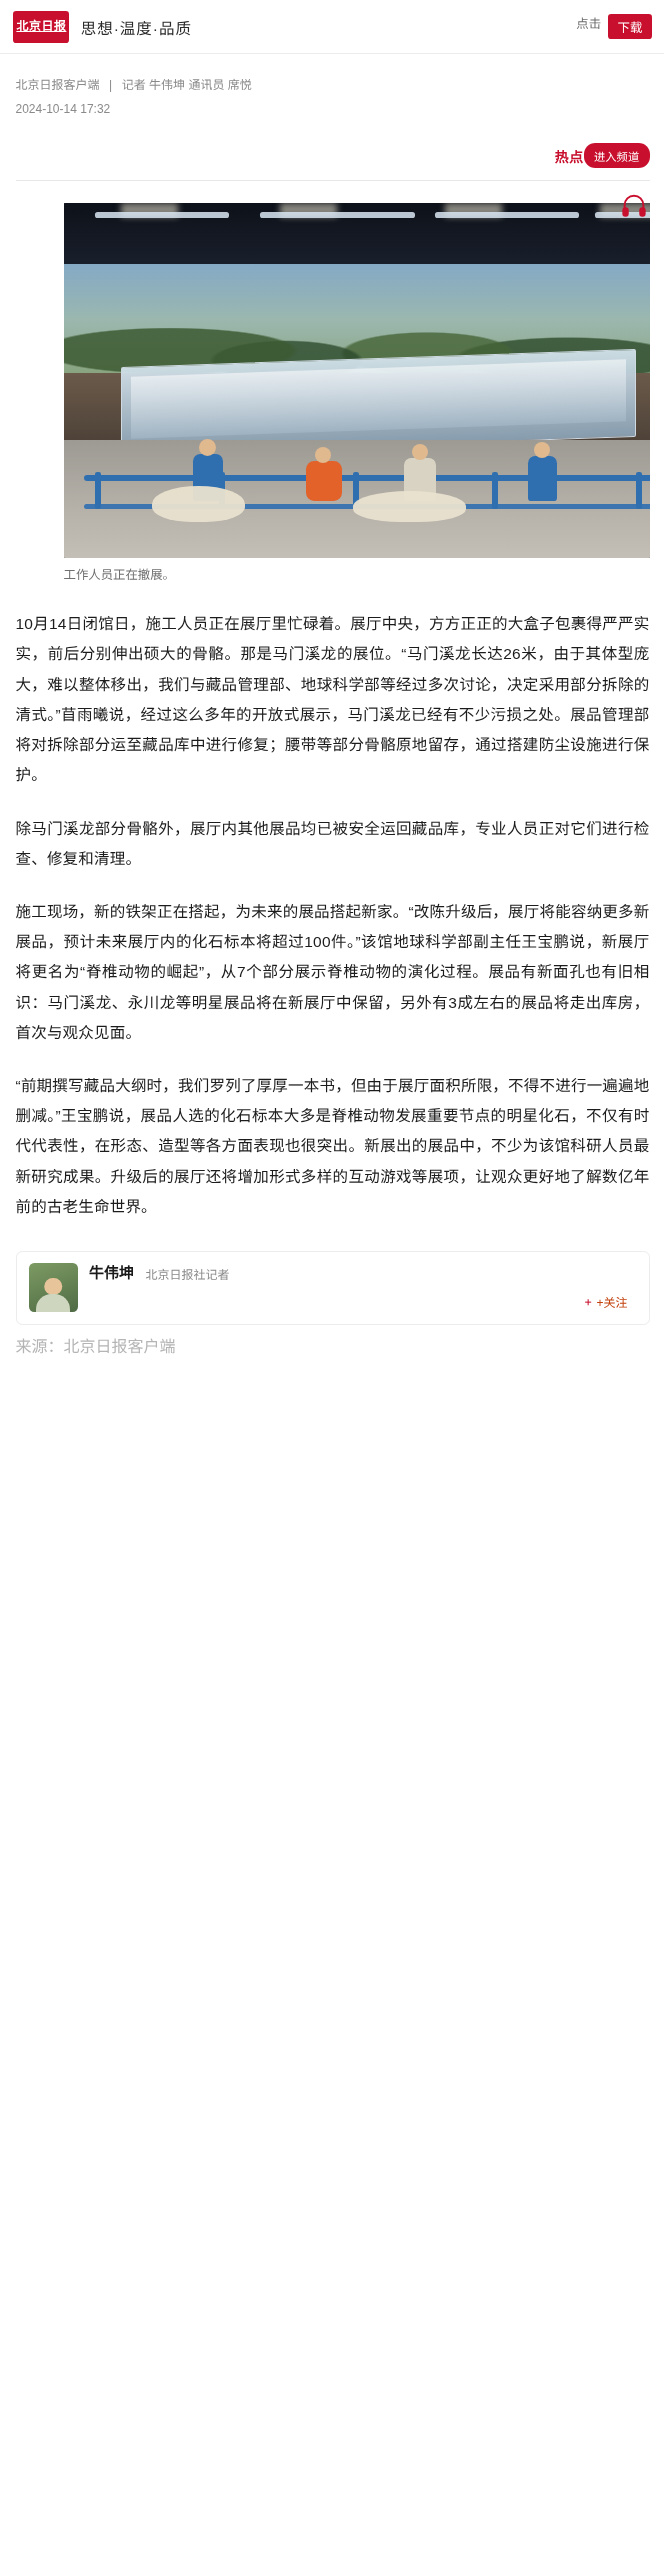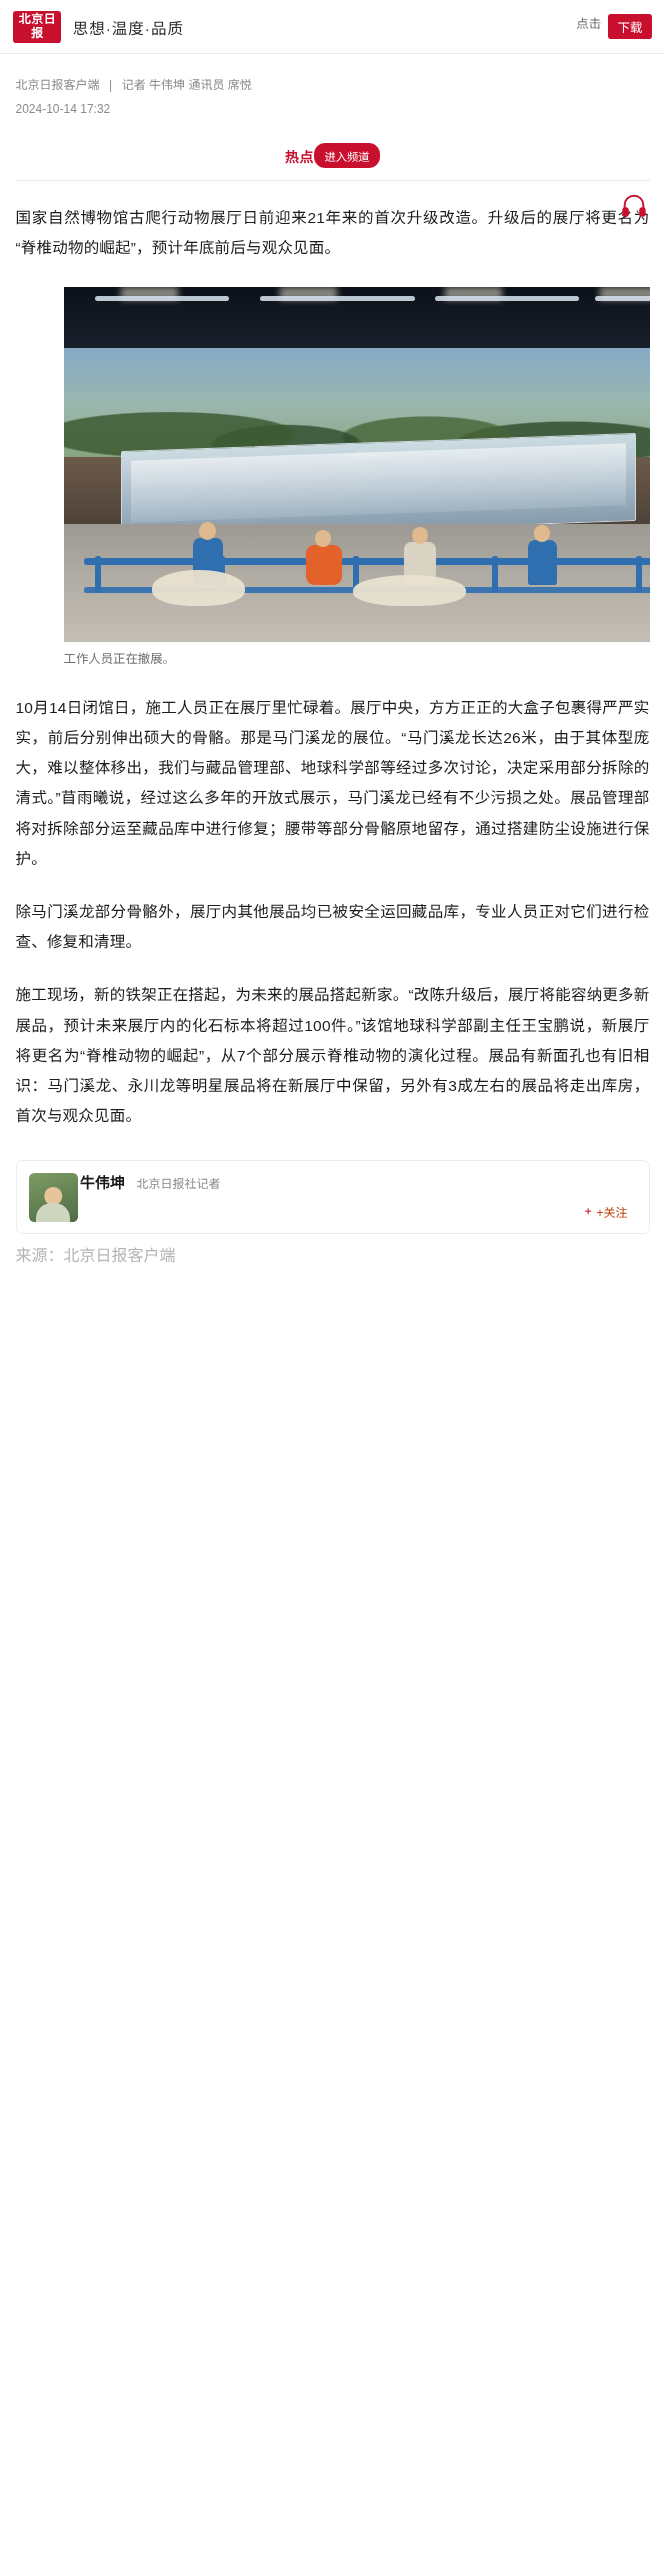--- a/index.html
+++ b/index.html
@@ -21,36 +21,37 @@
   
   .topbar {
     height: 54px;
     background: #ffffff;
     display: flex;
     align-items: center;
     padding: 0 13.4px;
     border-bottom: 0.5px solid #ececec;
   }
   .logo {
-    width: 48px;
+    width: 56px;
     height: 32px;
     background: #c8102e;
     border-radius: 3.1px;
     color: #fff;
     display: flex;
     align-items: center;
     justify-content: center;
     font-size: 12px;
     letter-spacing: 0.5px;
     line-height: 1.12;
     text-align: center;
     padding: 2.1px;
     font-family: "Liberation Serif", "DejaVu Serif", serif;
     font-weight: bold;
     flex: none;
+    text-decoration: underline;
   }
   .slogan {
     margin-left: 11.3px;
     font-size: 15.5px;
     color: #2b2b2b;
     letter-spacing: 1px;
     flex: 1 1 auto;
     white-space: nowrap;
   }
   .topbar-right {
@@ -92,21 +93,21 @@
     color: #8a8a8a;
     line-height: 1.8;
   }
   .meta .sep { display: inline-block; margin: 0 6.2px; }
   .meta-date { margin-top: 3px; font-size: 12px; color: #8a8a8a; }
 
   .hot-row {
     margin-top: 20.6px;
     display: flex;
     align-items: center;
-    justify-content: center;
+    justify-content: flex-end;
     height: 29px;
   }
   .hot-label {
     font-size: 14px;
     color: #c8102e;
     font-weight: bold;
     letter-spacing: 0.5px;
   }
   .enter-channel {
     background: #c8102e;
@@ -229,21 +230,21 @@
   }
 
   
   .author-card {
     margin-top: 29px;
     border: 0.5px solid #ececec;
     border-radius: 6.2px;
     padding: 11.3px 12.4px;
     display: flex;
     align-items: flex-start;
-    gap: 2px;
+    gap: 11px;
     position: relative;
     background: #fff;
   }
   .avatar {
     width: 49px; height: 49px; border-radius: 5.2px; flex: none;
     background: linear-gradient(160deg,#7d9b63,#4f6b45);
     position: relative; overflow: hidden;
   }
   .avatar .face {
     position: absolute; left: 50%; top: 14.4px; transform: translateX(-50%);
@@ -304,21 +305,20 @@
       <span>席悦</span>
       <div class="meta-date">2024-10-14 17:32</div>
     </div>
 
     <div class="hot-row">
       <span class="hot-label">热点</span>
       <button class="enter-channel">进入频道</button>
     </div>
     <div class="divider"></div>
 
-    <p class="para">国家自然博物馆古爬行动物展厅日前迎来21年来的首次升级改造。升级后的展厅将更名为“脊椎动物的崛起”，预计年底前后与观众见面。</p>
 
     <div class="figure">
       <div class="photo">
         <div class="ceiling"></div>
         <div class="lamp" style="left:57px;"></div>
         <div class="lamp" style="left:216px;"></div>
         <div class="lamp" style="left:381px;"></div>
         <div class="lamp" style="left:536px;"></div>
         <div class="beam" style="left:31px;  width:134px;"></div>
         <div class="beam" style="left:196px; width:155px;"></div>
@@ -347,20 +347,21 @@
         <div class="head" style="left:470px; bottom:100px; width:16.5px; height:16.5px;"></div>
         <div class="tarp" style="left:88px; width:93px; height:36px;"></div>
         <div class="tarp" style="left:289px; width:113px; height:31px;"></div>
       </div>
       <div class="caption">工作人员正在撤展。</div>
     </div>
 
     <p class="para">10月14日闭馆日，施工人员正在展厅里忙碌着。展厅中央，方方正正的大盒子包裹得严严实实，前后分别伸出硕大的骨骼。那是马门溪龙的展位。“马门溪龙长达26米，由于其体型庞大，难以整体移出，我们与藏品管理部、地球科学部等经过多次讨论，决定采用部分拆除的清式。”苜雨曦说，经过这么多年的开放式展示，马门溪龙已经有不少污损之处。展品管理部将对拆除部分运至藏品库中进行修复；腰带等部分骨骼原地留存，通过搭建防尘设施进行保护。</p>
     <p class="para">除马门溪龙部分骨骼外，展厅内其他展品均已被安全运回藏品库，专业人员正对它们进行检查、修复和清理。</p>
     <p class="para">施工现场，新的铁架正在搭起，为未来的展品搭起新家。“改陈升级后，展厅将能容纳更多新展品，预计未来展厅内的化石标本将超过100件。”该馆地球科学部副主任王宝鹏说，新展厅将更名为“脊椎动物的崛起”，从7个部分展示脊椎动物的演化过程。展品有新面孔也有旧相识：马门溪龙、永川龙等明星展品将在新展厅中保留，另外有3成左右的展品将走出库房，首次与观众见面。</p>
+    <p class="para">“前期撰写藏品大纲时，我们罗列了厚厚一本书，但由于展厅面积所限，不得不进行一遍遍地删减。”王宝鹏说，展品人选的化石标本大多是脊椎动物发展重要节点的明星化石，不仅有时代代表性，在形态、造型等各方面表现也很突出。新展出的展品中，不少为该馆科研人员最新研究成果。升级后的展厅还将增加形式多样的互动游戏等展项，让观众更好地了解数亿年前的古老生命世界。</p>
 
     <div class="author-card">
       <div class="avatar">
         <div class="face"></div>
         <div class="body"></div>
       </div>
       <div class="author-info">
         <span class="author-name">牛伟坤</span>
         <span class="author-role">北京日报社记者</span>
       </div>

